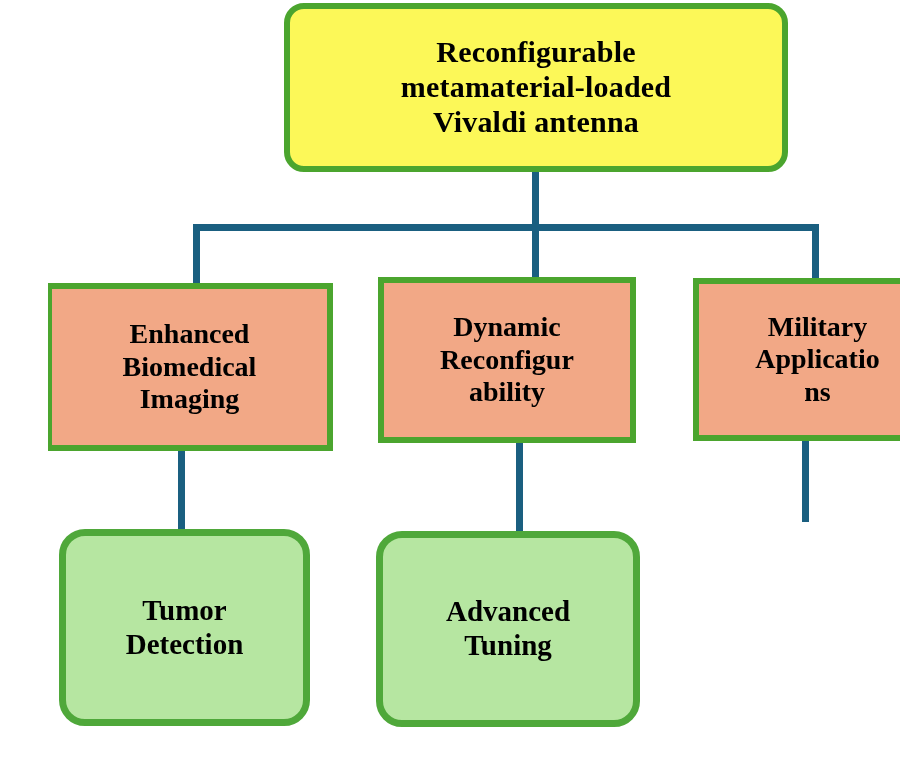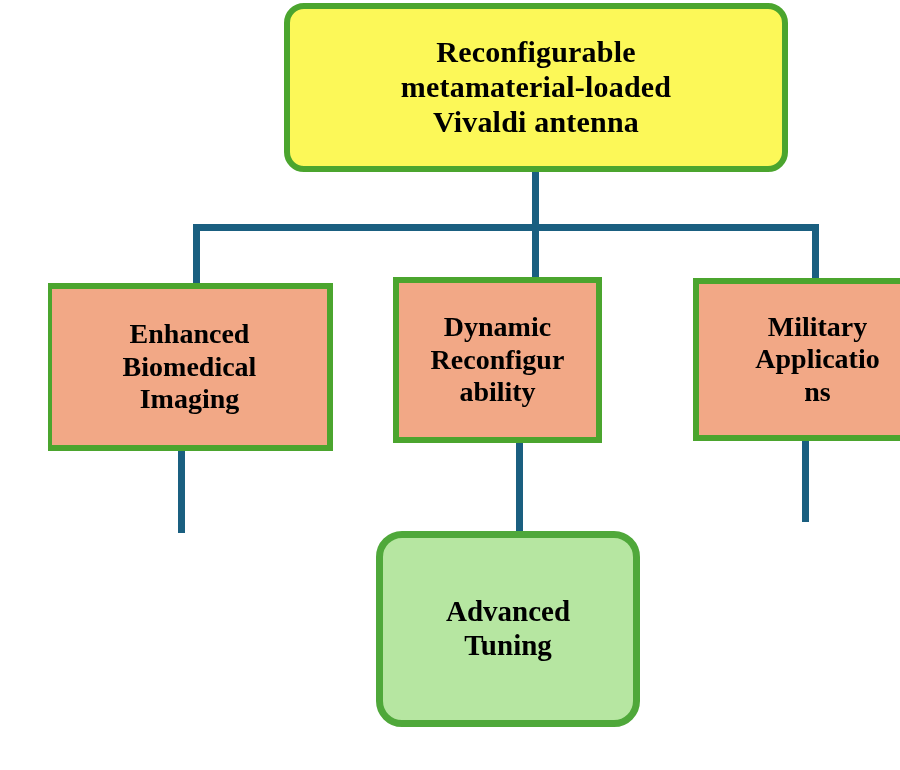--- a/index.html
+++ b/index.html
@@ -56,23 +56,23 @@
     border-radius: 0;
     font-size: 28px;
   }
   .node-mid-1 {
     left: -2px;
     top: 283px;
     width: 287px;
     height: 168px;
   }
   .node-mid-2 {
-    left: 345px;
+    left: 330px;
     top: 277px;
-    width: 209px;
+    width: 258px;
     height: 166px;
   }
   .node-mid-3 {
     left: 645px;
     top: 278px;
     width: 249px;
     height: 163px;
   }
 
   
@@ -147,18 +147,22 @@
     <span class="node-label">Dynamic
 Reconfigur
 ability</span>
   </div>
   <div class="node node-mid node-mid-3">
     <span class="node-label">Military
 Applicatio
 ns</span>
   </div>
 
+  <div class="node node-leaf node-leaf-1">
+    <span class="node-label">Tumor
+Detection</span>
+  </div>
   <div class="node node-leaf node-leaf-2">
     <span class="node-label">Advanced
 Tuning</span>
   </div>
 
 </div>
 
 </body></html>

